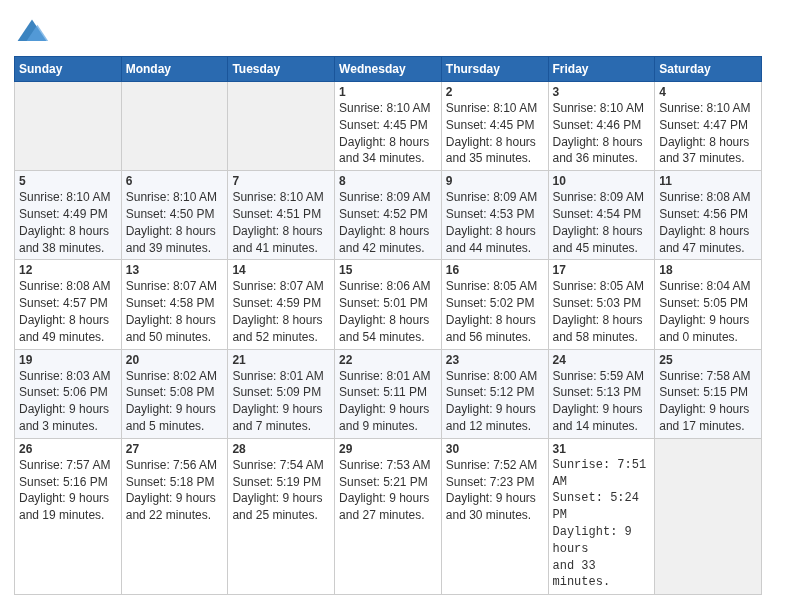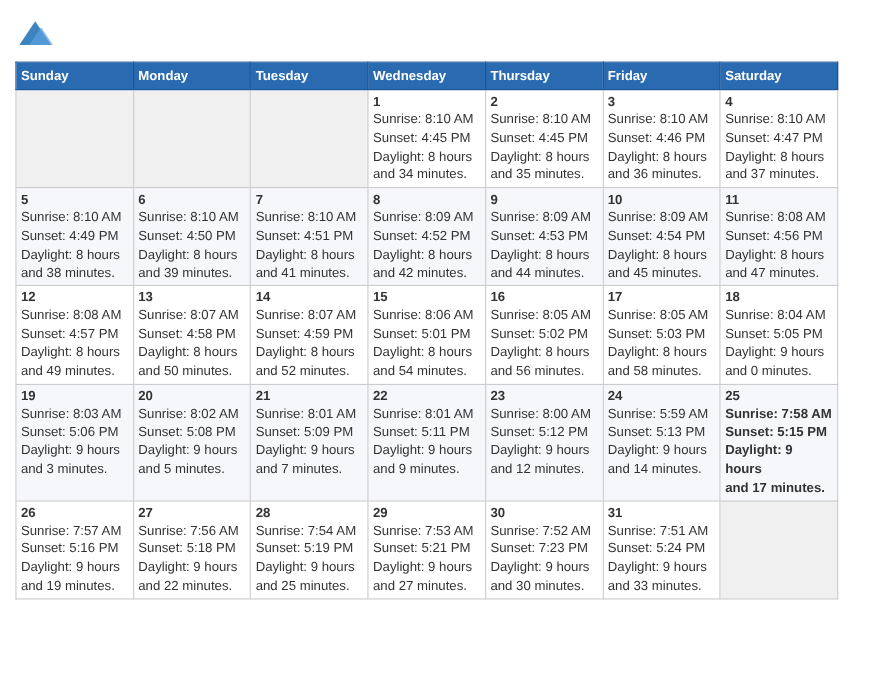--- a/index.html
+++ b/index.html
@@ -311,21 +311,21 @@
           </td>
           <td>
             <span class="day-number">24</span>
             <div class="day-info" style="white-space: pre-line;">Sunrise: 5:59 AM
 Sunset: 5:13 PM
 Daylight: 9 hours
 and 14 minutes.</div>
           </td>
           <td>
             <span class="day-number">25</span>
-            <div class="day-info" style="white-space: pre-line; font-weight: bold;">Sunrise: 7:58 AM
+            <div class="day-info" style="white-space: pre-line;">Sunrise: 7:58 AM
 Sunset: 5:15 PM
 Daylight: 9 hours
 and 17 minutes.</div>
           </td>
         </tr>
         <tr>
           <td>
             <span class="day-number">26</span>
             <div class="day-info" style="white-space: pre-line;">Sunrise: 7:57 AM
 Sunset: 5:16 PM
@@ -355,21 +355,21 @@
           </td>
           <td>
             <span class="day-number">30</span>
             <div class="day-info" style="white-space: pre-line;">Sunrise: 7:52 AM
 Sunset: 7:23 PM
 Daylight: 9 hours
 and 30 minutes.</div>
           </td>
           <td>
             <span class="day-number">31</span>
-            <div class="day-info" style="white-space: pre-line;">Sunrise: 7:51 AM
+            <div class="day-info" style="white-space: pre-line; font-family: Liberation Mono, monospace;">Sunrise: 7:51 AM
 Sunset: 5:24 PM
 Daylight: 9 hours
 and 33 minutes.</div>
           </td>
           <td class="empty-cell"></td>
         </tr>
       </tbody>
   </table>
 </div>
 

